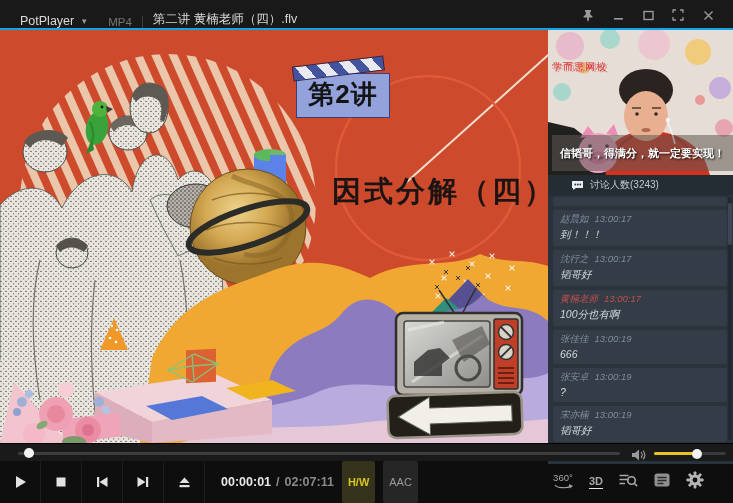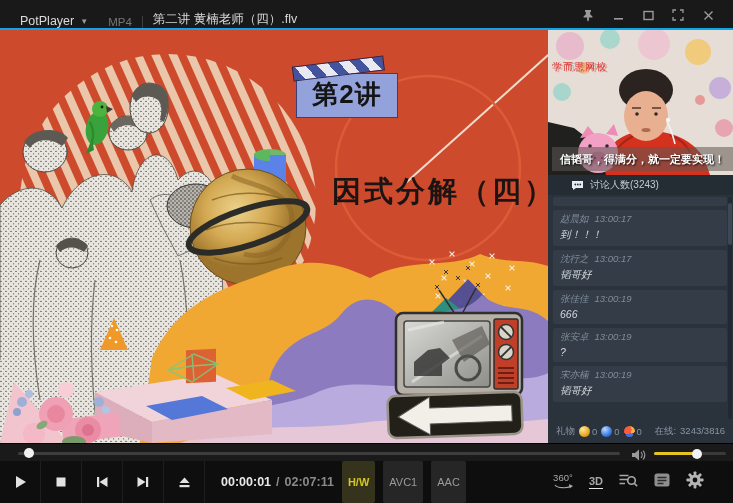--- a/index.html
+++ b/index.html
@@ -17,35 +17,35 @@
   .tb-title { color:#d8d8d8; font-size:12.5px; white-space:nowrap; }
   .win-controls { margin-left:auto; display:flex; align-items:center; gap:0; }
   .win-btn { width:30px; height:26px; display:flex; align-items:center; justify-content:center; }
   .win-btn svg { display:block; }
 
   
   .content { display:flex; flex:1 1 auto; height:413px; }
   .video-area { position:relative; width:548px; height:413px; overflow:hidden; background:#cd4a2c; }
   .collage { position:absolute; left:0; top:0; }
 
-  .lecture-badge { position:absolute; left:296px; top:28px; width:102px; text-align:center; }
+  .lecture-badge { position:absolute; left:296px; top:28px; width:94px; text-align:center; }
   .clap-top { height:15px; width:92px; margin-left:-4px;
     background:repeating-linear-gradient(55deg,#44539e 0 9px,#e9e9f2 9px 18px);
     border:1px solid #23244d; transform:rotate(-7deg) translateY(3px); }
   .clap-body { background:#94a2dc; border:1px solid #3a3f7a; padding:3px 4px 5px;
     color:#141414; font-size:26px; font-weight:700; letter-spacing:1px; }
   .video-title { position:absolute; left:332px; top:142px; color:#1c1412; font-size:29px;
     font-weight:700; letter-spacing:3px; white-space:nowrap; }
 
   
   .side-panel { width:185px; height:413px; display:flex; flex-direction:column; background:#2a323b; }
   .webcam { position:relative; height:145px; flex:0 0 145px; overflow:hidden; background:#e6ded6; }
   .watermark { position:absolute; left:4px; top:5px; font-size:10px; font-weight:400;
     color:rgba(215,40,40,.9); text-shadow:2px 1px 0 rgba(215,40,40,.45); letter-spacing:1px;margin-top:25px; }
-  .subtitle-bar { position:absolute; left:4px; right:0; bottom:4px; height:24px;
+  .subtitle-bar { position:absolute; left:4px; right:0; bottom:4px; height:36px;
     background:rgba(95,88,82,.55); display:flex; align-items:center; justify-content:center; }
   .subtitle-bar span { color:#fff; font-size:11px; font-weight:700; white-space:nowrap;
     text-shadow:1px 1px 2px rgba(0,0,0,.9); }
 
   .chat { flex:1 1 auto; display:flex; flex-direction:column; position:relative; background:#2a323b; }
   .chat-header { height:20px; flex:0 0 20px; display:flex; align-items:center; gap:6px;
     padding:0 23px; background:#242c34; }
   .chat-header-label { color:#c2cbd3; font-size:10px; }
   .chat-msgs { flex:1 1 auto; padding:2px 6px 0 5px; display:flex; flex-direction:column; gap:4px; overflow:hidden; }
   .msg-card { background:#343d47; border-radius:2px; padding:3px 7px 4px;font-style:italic; }
@@ -372,20 +372,24 @@
           <div class="msg-card">
             <div class="msg-meta"><span>赵晨如</span><span class="t">13:00:17</span></div>
             <div class="msg-text">到！！！</div>
           </div>
 
           <div class="msg-card">
             <div class="msg-meta"><span>沈行之</span><span class="t">13:00:17</span></div>
             <div class="msg-text">韬哥好</div>
           </div>
 
+          <div class="msg-card hl">
+            <div class="msg-meta"><span>黄楠老师</span><span class="t">13:00:17</span></div>
+            <div class="msg-text">100分也有啊</div>
+          </div>
 
           <div class="msg-card">
             <div class="msg-meta"><span>张佳佳</span><span class="t">13:00:19</span></div>
             <div class="msg-text">666</div>
           </div>
 
           <div class="msg-card">
             <div class="msg-meta"><span>张安卓</span><span class="t">13:00:19</span></div>
             <div class="msg-text">?</div>
           </div>
@@ -467,21 +471,20 @@
       </svg>
     </div>
 
     <div class="time">
       <span class="cur">00:00:01</span>
       <span class="sep">/</span>
       <span class="dur">02:07:11</span>
     </div>
 
     <span class="badge badge-hw">H/W</span>
-    <span class="badge badge-codec">AVC1</span>
     <span class="badge badge-codec">AAC</span>
 
     <div class="right-icons">
       <div class="icon-360">
         <span>360°</span>
         <svg width="22" height="8" viewBox="0 0 22 8">
           <path d="M3 2a9 4 0 0 0 16 1" stroke="#a8a8a8" stroke-width="1.2" fill="none"></path>
           <polygon points="17,1 21,3 17.5,5.5" fill="#a8a8a8"></polygon>
         </svg>
       </div>

